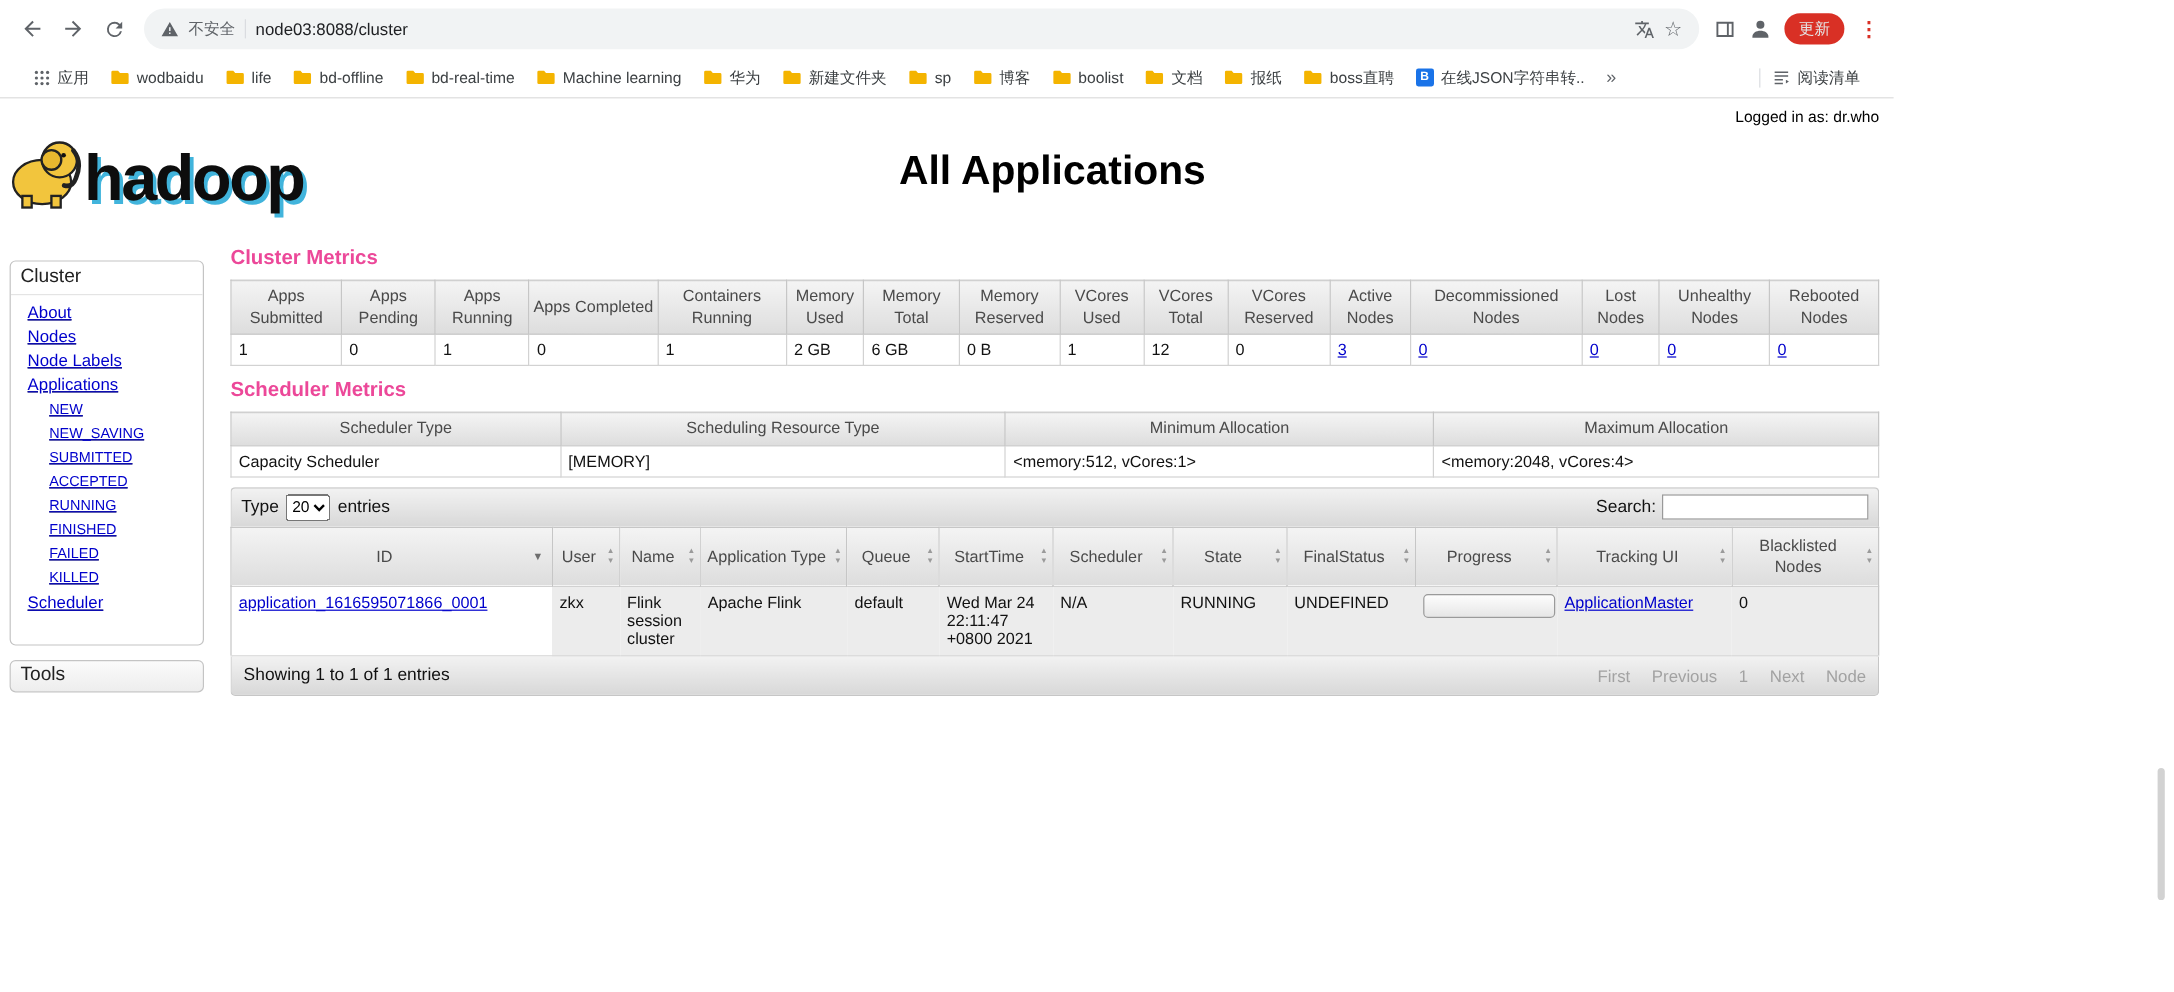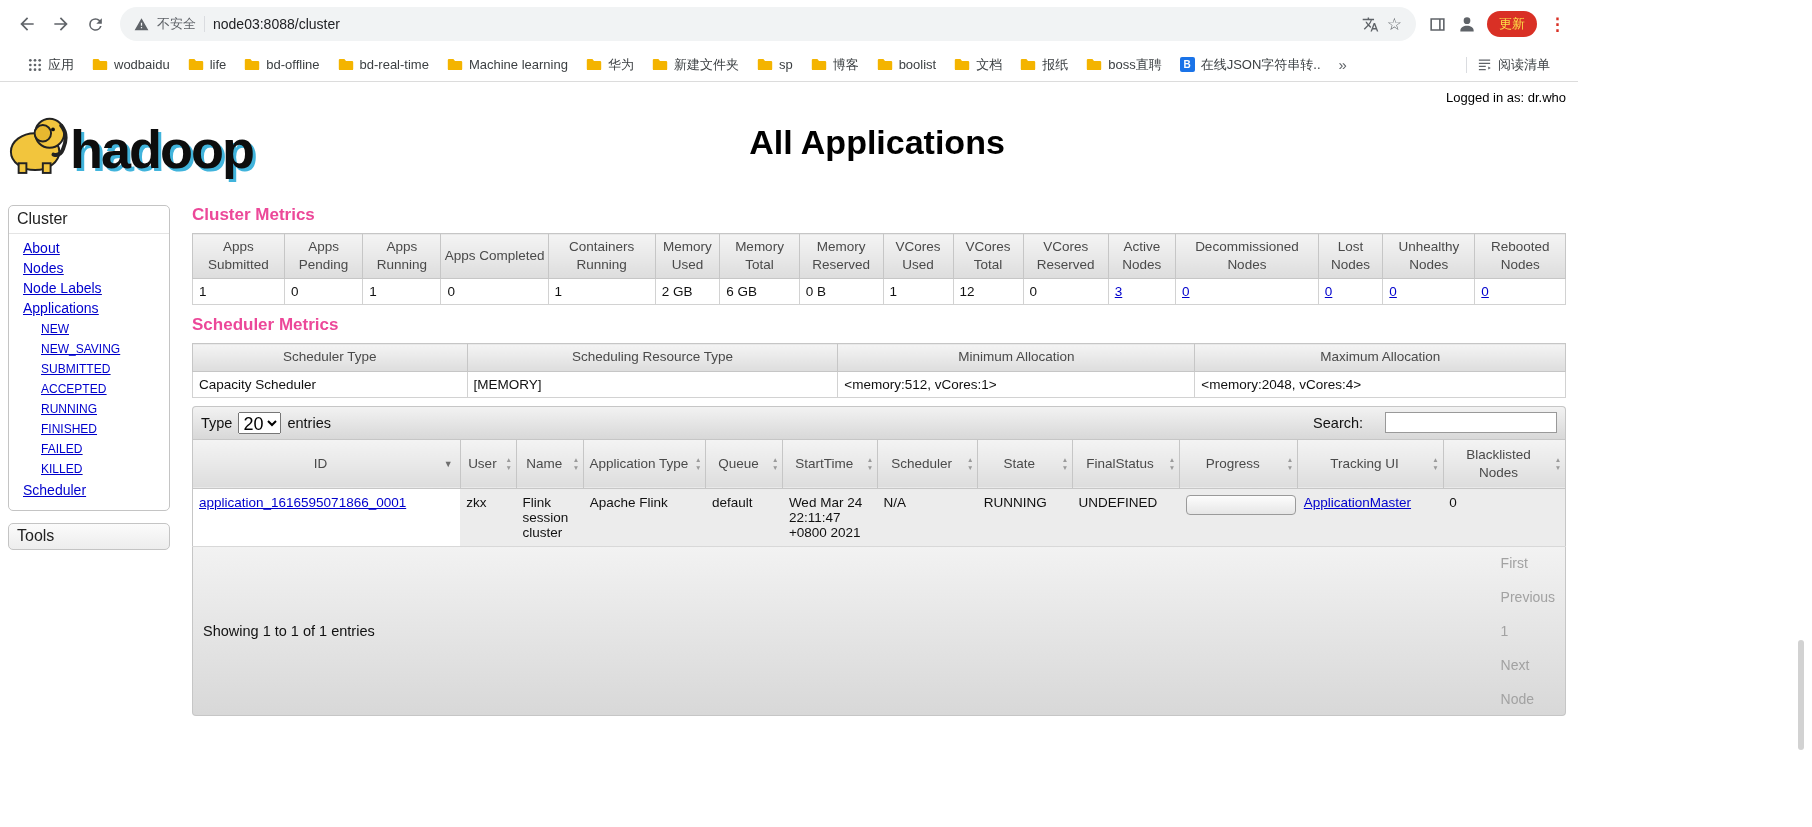--- a/index.html
+++ b/index.html
@@ -16,21 +16,21 @@
   .nav-btn svg { display:block; }
   .omnibox { flex:1 1 auto; height:34px; background:#f1f3f4; border-radius:17px; display:flex; align-items:center; padding:0 14px; gap:8px; margin:0 8px; min-width:0; }
   .omni-sec { color:#5f6368; font-size:13px; white-space:nowrap; }
   .omni-div { width:1px; height:16px; background:#dadce0; }
   .omni-url { font-size:14px; color:#202124; white-space:nowrap; }
   .omni-url .path { color:#202124; }
   .omni-spacer { flex:1 1 auto; }
   .omni-icon { display:flex; align-items:center; color:#5f6368; }
   .star { font-size:17px; color:#5f6368; line-height:1; }
   .right-icons { display:flex; align-items:center; gap:10px; flex:0 0 auto; margin-left:4px; }
-  .update-pill { height:26px; border-radius:13px; background:#d93025; color:#fde047; font-size:13px; padding:0 12px; display:flex; align-items:center; cursor:pointer; }
+  .update-pill { height:26px; border-radius:13px; background:#d93025; color:#e5e5e5; font-size:13px; padding:0 12px; display:flex; align-items:center; cursor:pointer; }
   .kebab { color:#d93025; font-size:17px; font-weight:bold; letter-spacing:0; line-height:1; padding:0 2px; cursor:pointer; }
 
   
   .bookmarks { height:34px; display:flex; align-items:center; padding:0 28px; gap:18px; font-size:13px; color:#3c4043; border-bottom:1px solid #dcdcdc; background:#fff; }
   .bm { display:flex; align-items:center; gap:6px; text-decoration:none; color:#3c4043; white-space:nowrap; cursor:pointer; }
   .bm-folders { display:flex; align-items:center; gap:18px; }
   .bm .b-icon { display:flex; align-items:center; }
   .json-badge { width:15px; height:15px; background:#1a73e8; color:#fff; font-size:10px; font-weight:bold; display:flex; align-items:center; justify-content:center; border-radius:2px; }
   .chevron { color:#5f6368; font-size:15px; cursor:pointer; }
   .bm-right { margin-left:auto; display:flex; align-items:center; gap:10px; }
@@ -39,59 +39,59 @@
   
   .page { padding:4px 12px 0 8px; }
   .logged-in { text-align:right; font-size:13px; color:#000; margin-top:4px; }
   .hdr { position:relative; height:82px; margin-top:2px; }
   .logo { position:absolute; left:0; top:0; display:flex; align-items:flex-end; gap:2px; }
   .logo-text { font-size:54px; font-weight:bold; color:#0d0d0d; letter-spacing:-2px; line-height:0.95; text-shadow:3px 3px 0 #41b4dc; }
   .page-title { margin-left:180px; text-align:center; font-size:34px; font-weight:bold; color:#000; padding-top:16px; }
 
   .content { display:flex; align-items:flex-start; margin-top:16px; }
   .sidebar { width:162px; flex:0 0 162px; }
-  .navbox { border:1px solid #c4c4c4; border-radius:5px; background:#fff; overflow:hidden; padding-bottom:8px; }
+  .navbox { border:1px solid #c4c4c4; border-radius:5px; background:#fff; overflow:hidden; padding-bottom:23px;margin-top:12px; }
   .navbox h3 { margin:0; font-size:16px; font-weight:normal; color:#222; padding:4px 8px 5px; border-bottom:1px solid #e4e4e4; }
   ul.nav-links { list-style:none; margin:6px 0 0; padding:0 0 0 14px; }
   ul.nav-links li { margin:4px 0;text-decoration:underline; }
   ul.nav-links a { color:#0000cc; text-decoration:underline; font-size:14px; }
   ul.sub-links { padding-left:32px; margin-top:2px; }
   ul.sub-links a { font-size:12px; }
   .toolsbox { margin-top:12px; border:1px solid #c4c4c4; border-radius:5px; padding:3px 8px 4px; font-size:16px; color:#222; background:linear-gradient(#fbfbfb,#ededed); cursor:pointer; }
 
   .main { flex:1 1 auto; margin-left:22px; min-width:0; }
   .metrics-title { font-size:17px; font-weight:bold; color:#ec4899; margin:0 0 8px; }
   .metrics-title.second { margin-top:10px; }
 
   table.metrics { width:100%; border-collapse:collapse; font-size:13.5px; margin-bottom:8px; table-layout:fixed; }
   table.metrics th { background:linear-gradient(#f4f4f4,#dddddd); border:1px solid #c6c6c6; color:#4a4a4a; font-weight:normal; padding:4px 3px; text-align:center; line-height:1.35; vertical-align:middle; }
   table.metrics td { border:1px solid #d2d2d2; padding:5px 6px; text-align:left; color:#111; background:#fff; }
   table.metrics td a { color:#0000cc; text-decoration:underline; }
 
   
   .dt-toolbar { background:linear-gradient(#f2f2f2,#d8d8d8); border:1px solid #c6c6c6; border-bottom:none; border-radius:4px 4px 0 0; padding:5px 8px; display:flex; align-items:center; font-size:14.5px; color:#111; margin-top:6px; }
   .dt-len { display:flex; align-items:center; gap:6px; }
-  .dt-len select { font-size:18px; height:22px; }
-  .dt-search { margin-left:auto; display:flex; align-items:center; gap:22px; }
+  .dt-len select { font-size:13px; height:22px; }
+  .dt-search { margin-left:auto; display:flex; align-items:center; gap:5px; }
   .dt-search input { width:172px; height:21px; border:1px solid #999; background:#fff; }
 
   table.apps { width:100%; border-collapse:collapse; font-size:13.5px; table-layout:fixed; border:1px solid #c6c6c6; }
   table.apps th { background:linear-gradient(#f4f4f4,#dddddd); border:1px solid #c6c6c6; color:#4a4a4a; font-weight:normal; padding:6px 16px 6px 4px; text-align:center; line-height:1.35; vertical-align:middle; position:relative; cursor:pointer; }
   table.apps td { padding:6px; vertical-align:top; background:#ececec; border-bottom:1px solid #d8d8d8; color:#111; word-wrap:break-word; }
   table.apps td.first { background:#fff; }
   table.apps td a { color:#0000cc; text-decoration:underline; }
   .sort { position:absolute; right:4px; top:50%; transform:translateY(-50%); display:flex; flex-direction:column; color:#9a9a9a; }
   .sort i { font-style:normal; font-size:6.5px; line-height:1.25; }
   .sort-one { position:absolute; right:7px; top:50%; transform:translateY(-50%); font-size:9px; color:#6e6e6e; }
 
   .pbar { width:110px; height:20px; border:1px solid #9a9a9a; border-radius:4px; background:linear-gradient(#fdfdfd,#e6e6e6); overflow:hidden; }
   .pfill { height:100%; background:#76b852; width:0; }
 
   .dt-footer { background:linear-gradient(#f2f2f2,#d8d8d8); border:1px solid #c6c6c6; border-top:none; border-radius:0 0 4px 4px; padding:8px 10px; display:flex; align-items:center; font-size:14.5px; color:#111; }
-  .paginate { margin-left:auto; display:flex; gap:18px;flex-direction:column; }
+  .paginate { margin-left:auto; display:flex; align-items:center; gap:18px; }
   .paginate span { color:#a2a2a2; cursor:default; font-size:14px; }
 
   .edge-sliver { position:absolute; left:1798px; top:640px; width:6px; height:110px; background:#d2d2d2; border-radius:3px; }
 </style>
 </head>
 <body>
 
 <div class="window">
 
   <div class="toolbar">

